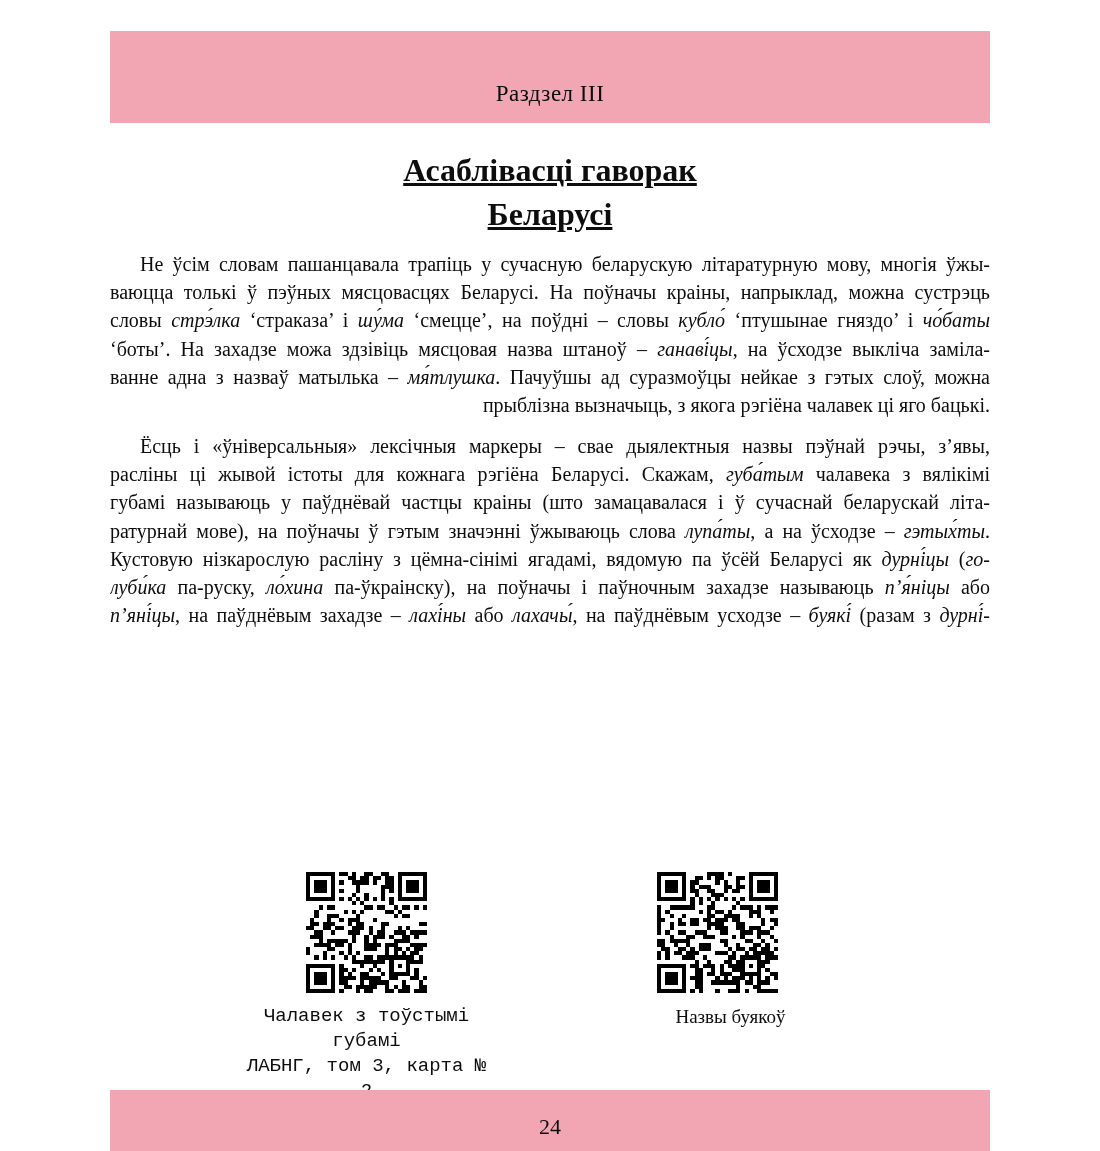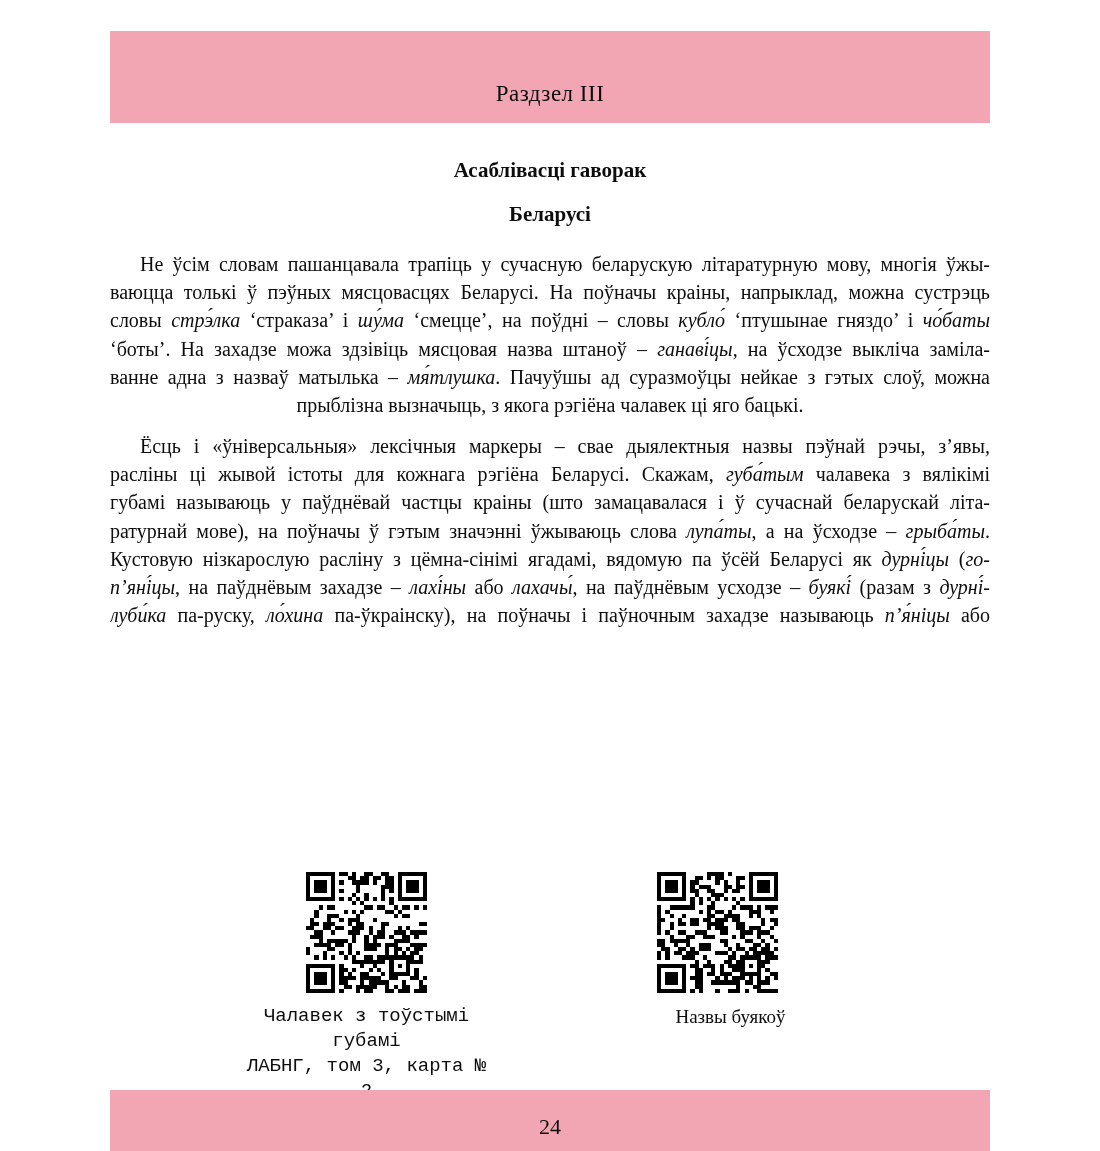--- a/index.html
+++ b/index.html
@@ -24,34 +24,34 @@
   }
   .chapter{font-size:23px;letter-spacing:.5px;}
   .band.footer{
     top:1062px;height:89px;
     text-align:center;
     padding-top:24px;
   }
   .pagenum{font-size:22px;}
   .title{
     position:absolute;left:110px;top:120px;width:880px;
-    text-align:center;font-weight:bold;font-size:21px;line-height:44px;
+    text-align:center;font-weight:bold;font-size:32px;line-height:44px;text-decoration:underline;
   }
   .para{
     position:absolute;left:110px;width:880px;
     font-size:20px;
   }
   .para-1{top:222px;}
   .para-2{top:404px;}
   .line{
     height:28.2px;line-height:28.2px;
     overflow:hidden;
   }
   .line.j{text-align:justify;text-align-last:justify;}
-  .line.l{text-align:center;}
+  .line.l{text-align:right;}
   .line.ind{text-indent:30px;}
   .qr{
     position:absolute;top:844px;width:121px;height:121px;
   }
   .qr.q1{left:306px;}
   .qr.q2{left:657px;}
   .qr svg{width:100%;height:100%;display:block;}
   .caption{
     position:absolute;top:976px;width:241px;
     text-align:center;font-size:19px;line-height:25px;
@@ -78,24 +78,24 @@
       <div class="line j">ваюцца толькі ў пэўных мясцовасцях Беларусі. На поўначы краіны, напрыклад, можна сустрэць</div>
       <div class="line j">словы <i>стрэ́лка</i> ‘страказа’ і <i>шу́ма</i> ‘смецце’, на поўдні – словы <i>кубло́</i> ‘птушынае гняздо’ і <i>чо́баты</i></div>
       <div class="line j">‘боты’. На захадзе можа здзівіць мясцовая назва штаноў – <i>ганаві́цы</i>, на ўсходзе выкліча заміла-</div>
       <div class="line j">ванне адна з назваў матылька – <i>мя́тлушка</i>. Пачуўшы ад суразмоўцы нейкае з гэтых слоў, можна</div>
       <div class="line l">прыблізна вызначыць, з якога рэгіёна чалавек ці яго бацькі.</div>
     </div>
   <div class="para para-2">
       <div class="line j ind">Ёсць і «ўніверсальныя» лексічныя маркеры – свае дыялектныя назвы пэўнай рэчы, з’явы,</div>
       <div class="line j">расліны ці жывой істоты для кожнага рэгіёна Беларусі. Скажам, <i>губа́тым</i> чалавека з вялікімі</div>
       <div class="line j">губамі называюць у паўднёвай частцы краіны (што замацавалася і ў сучаснай беларускай літа-</div>
-      <div class="line j">ратурнай мове), на поўначы ў гэтым значэнні ўжываюць слова <i>лупа́ты</i>, а на ўсходзе – <i>грыба́ты</i>.</div>
+      <div class="line j">ратурнай мове), на поўначы ў гэтым значэнні ўжываюць слова <i>лупа́ты</i>, а на ўсходзе – <i>гэтых́ты</i>.</div>
       <div class="line j">Кустовую нізкарослую расліну з цёмна-сінімі ягадамі, вядомую па ўсёй Беларусі як <i>дурні́цы</i> (<i>го-</i></div>
+      <div class="line j"><i>луби́ка</i> па-руску, <i>ло́хина</i> па-ўкраінску), на поўначы і паўночным захадзе называюць <i>п’я́ніцы</i> або</div>
       <div class="line j"><i>п’яні́цы</i>, на паўднёвым захадзе – <i>лахі́ны</i> або <i>лахачы́</i>, на паўднёвым усходзе – <i>буякі́</i> (разам з <i>дурні́-</i></div>
-      <div class="line j"><i>луби́ка</i> па-руску, <i>ло́хина</i> па-ўкраінску), на поўначы і паўночным захадзе называюць <i>п’я́ніцы</i> або</div>
     </div>
 
   <div class="qr q1">
     <svg viewBox="0 0 29 29" shape-rendering="crispEdges" fill="#000000">
         <rect x="0" y="0" width="1" height="1"></rect>
         <rect x="1" y="0" width="1" height="1"></rect>
         <rect x="2" y="0" width="1" height="1"></rect>
         <rect x="3" y="0" width="1" height="1"></rect>
         <rect x="4" y="0" width="1" height="1"></rect>
         <rect x="5" y="0" width="1" height="1"></rect>

